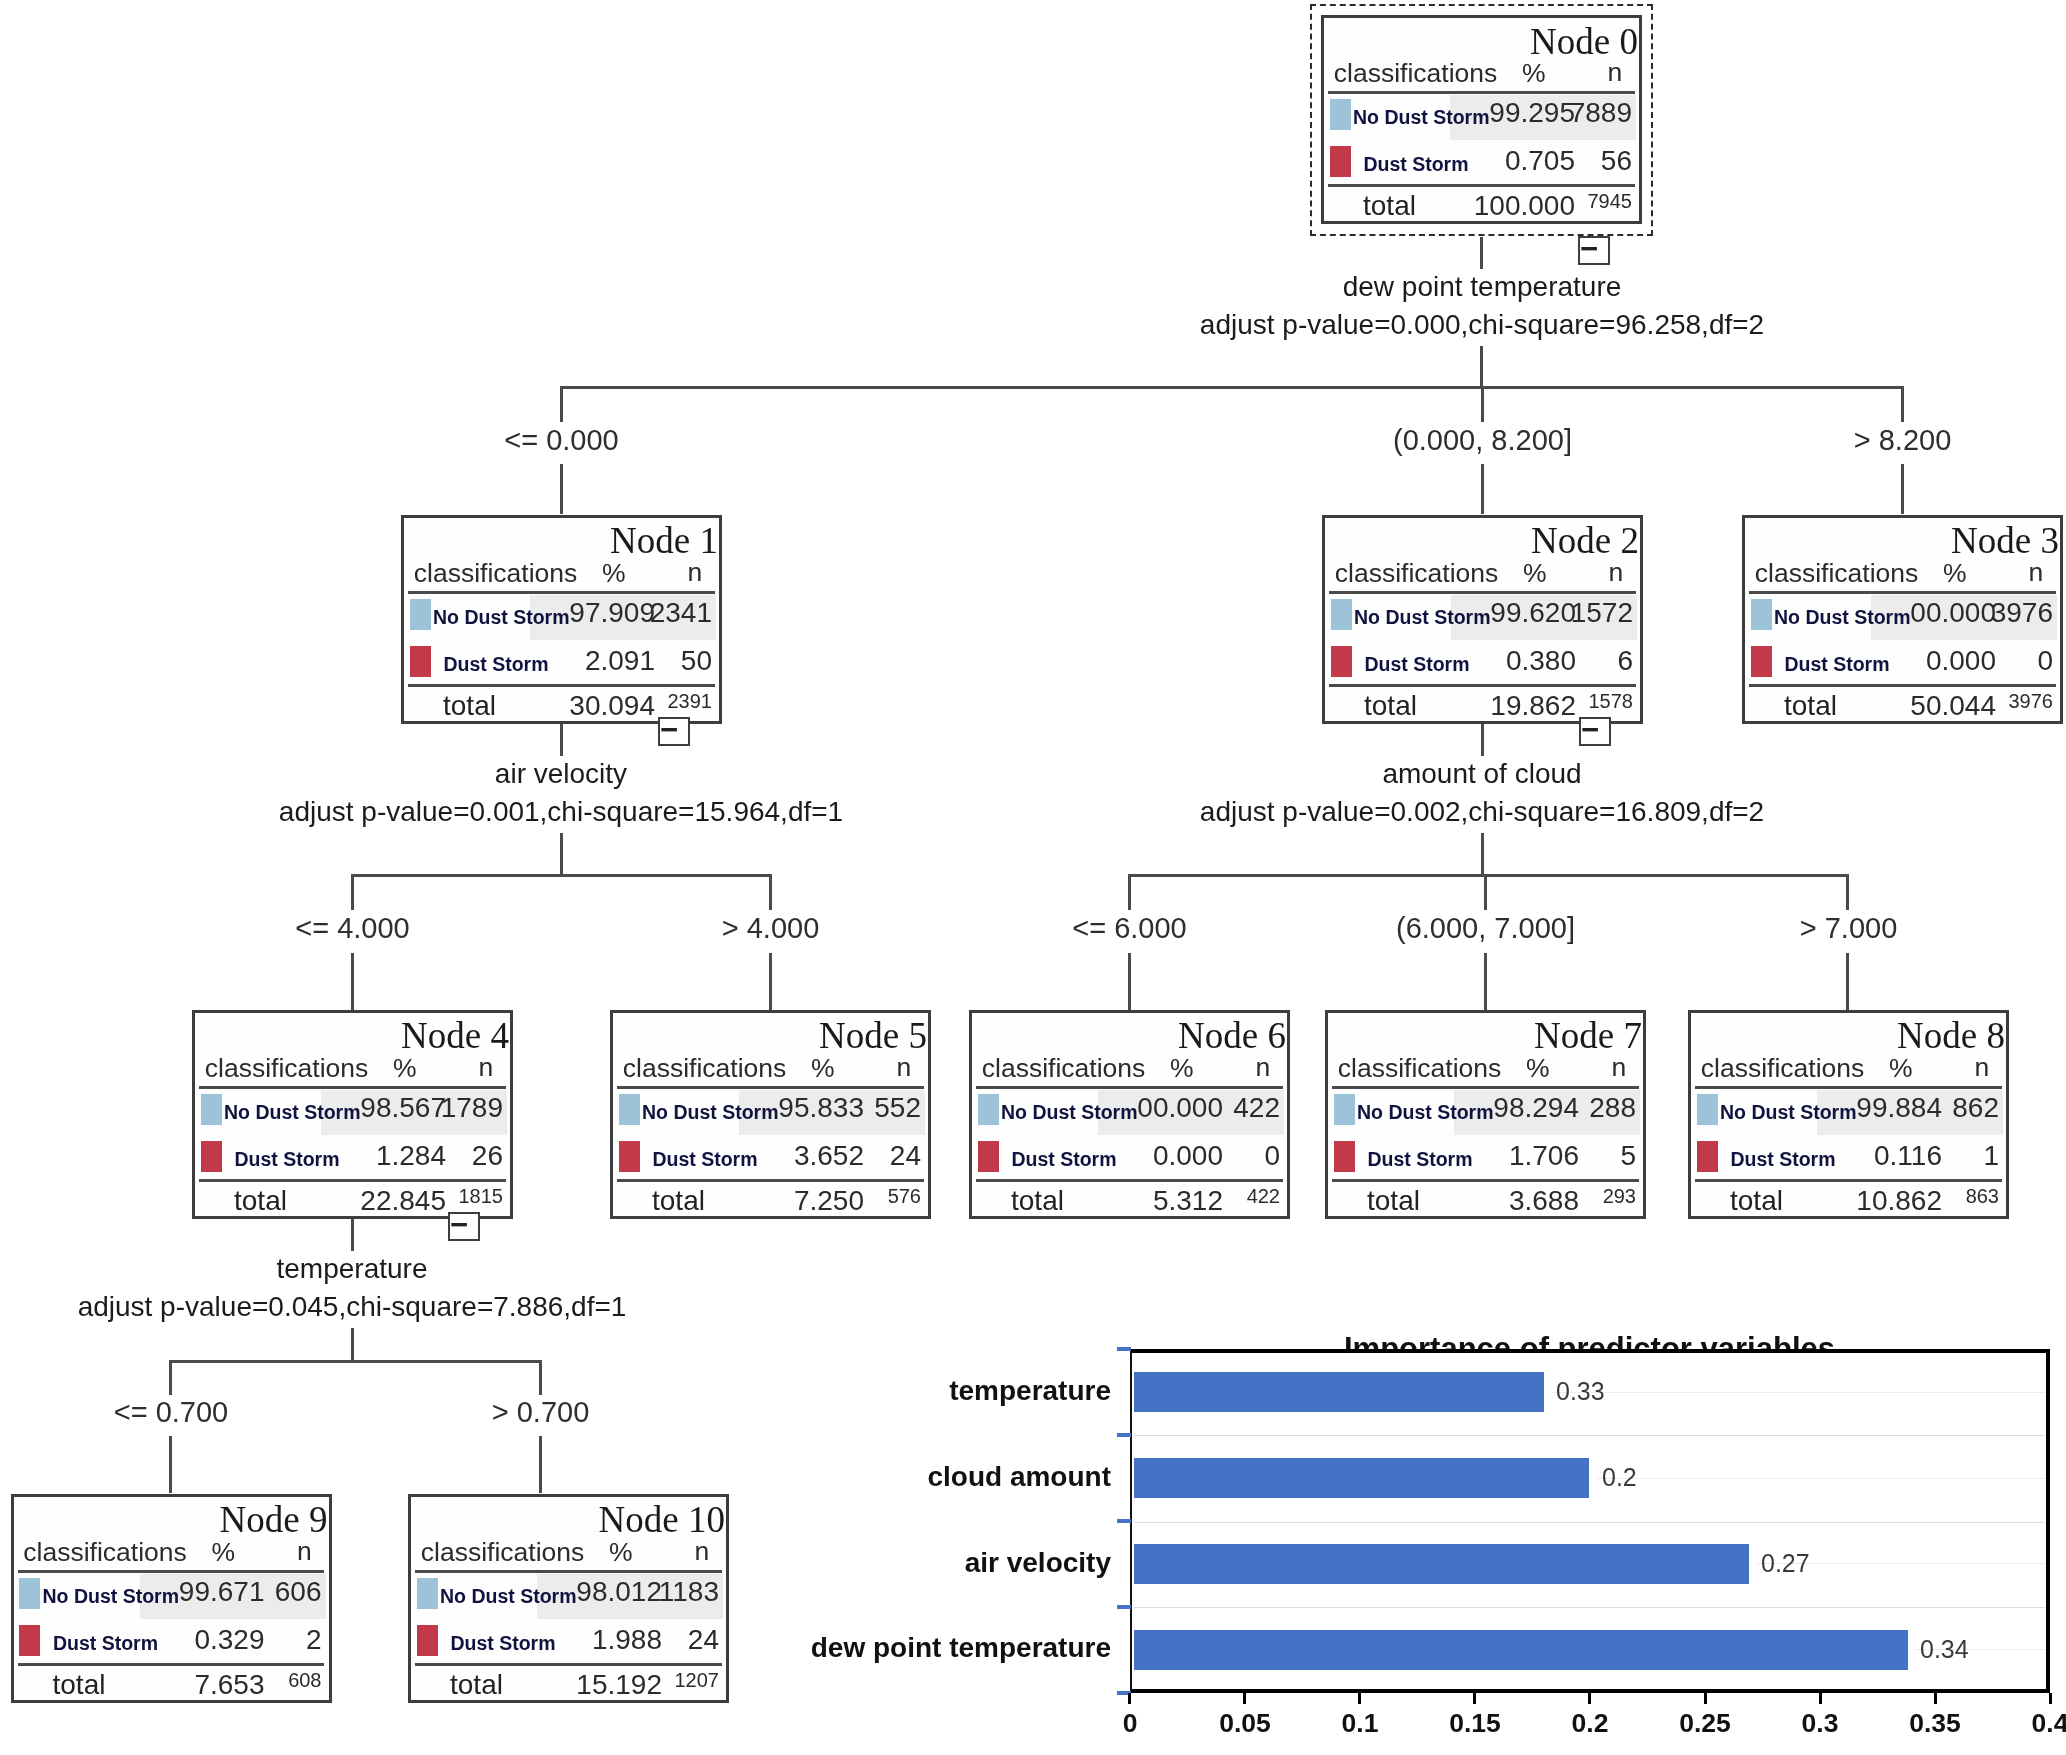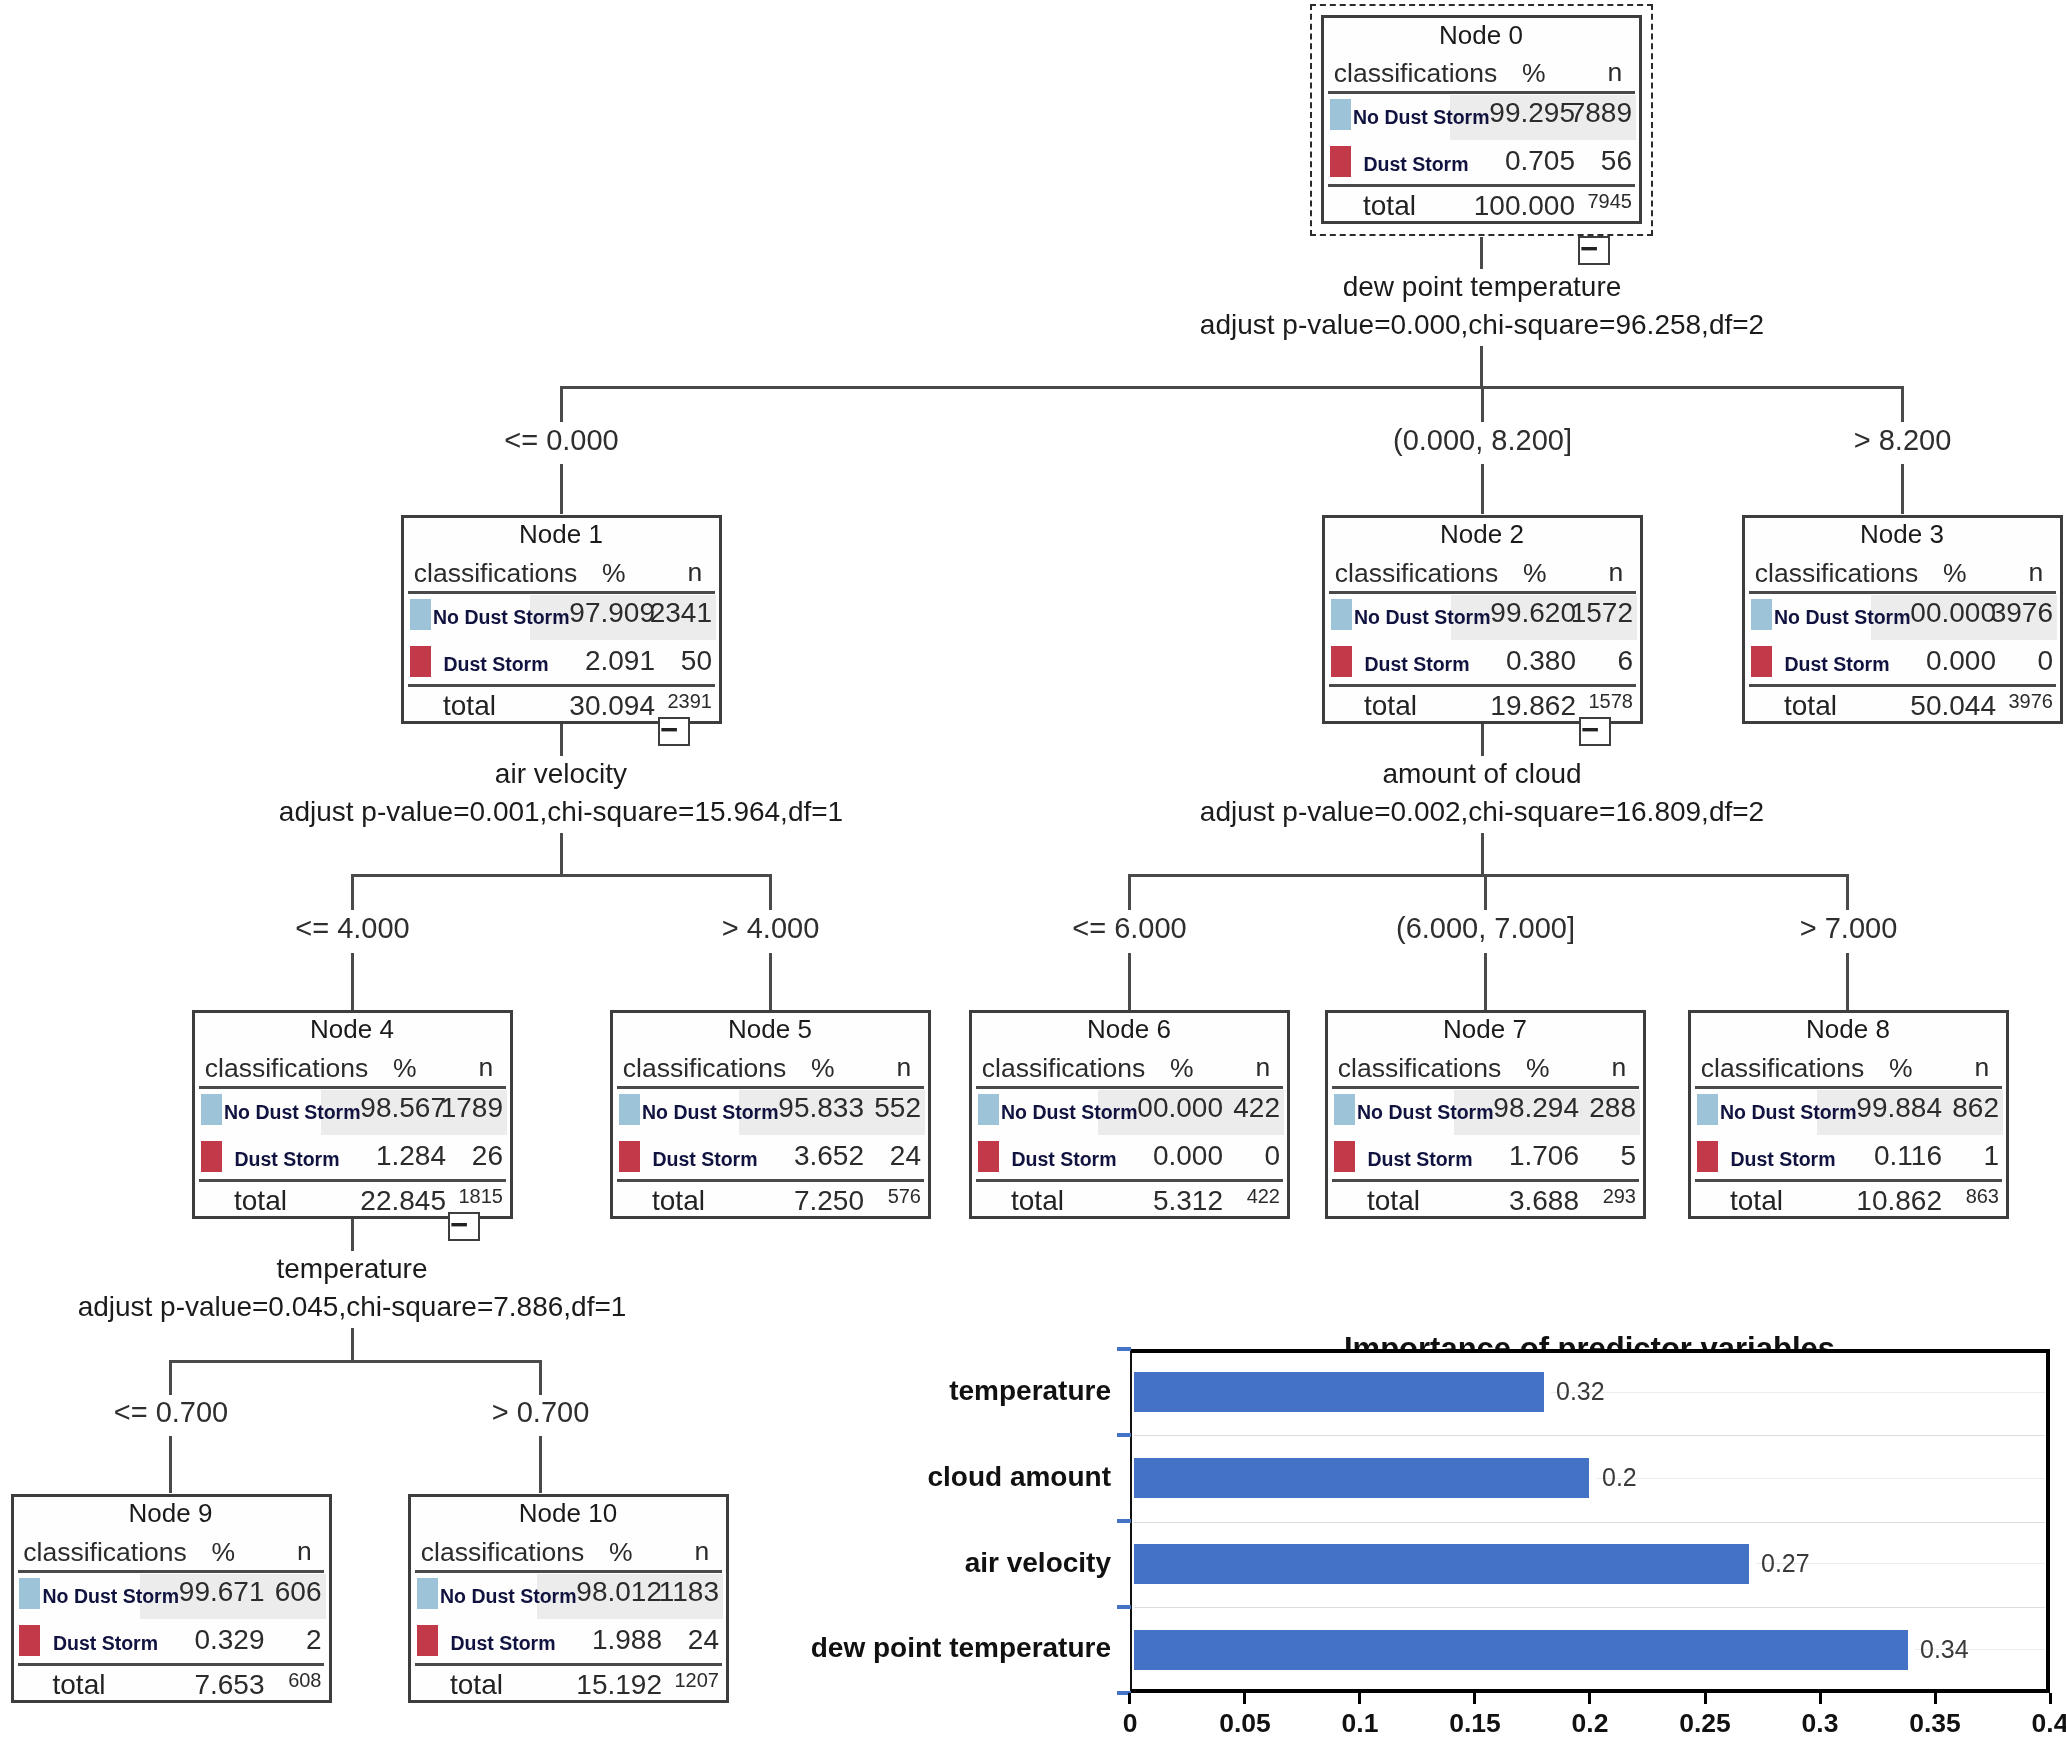--- a/index.html
+++ b/index.html
@@ -2,21 +2,21 @@
 <html style="font-size:11px"><head>
 <meta charset="utf-8">
 <style>
   html,body{margin:0;padding:0;background:#fff;}
   #stage{position:relative;width:2066px;height:1756px;background:#ffffff;
          font-family:"Liberation Sans",sans-serif;overflow:hidden;}
   #stage div{position:absolute;box-sizing:border-box;}
   
   .node{width:321px;height:209px;background:#fefefe;border:3.5px solid #3d3d3d;}
   .dashwrap{border:2.8px dashed #2b2b2b;background:#fff;}
-  .nt{top:1.4px;left:0;width:314px;text-align:center;font-size:26px;color:#1a1a1a;}
+  .nt{top:1.4px;left:0;width:314px;text-align:right;font-size:37px;color:#1a1a1a;font-family:Liberation Serif, serif;}
   .nhc{top:40px;left:9.8px;font-size:26.5px;color:#2b2b2b;}
   .nhp{top:40px;left:198px;font-size:26.5px;color:#2b2b2b;}
   .nhn{top:39px;right:16.7px;font-size:26.5px;color:#2b2b2b;}
   .hr{left:4.2px;right:4.2px;height:2.8px;background:#4a4a4a;}
   .hl{top:77px;left:126px;right:2.8px;height:45px;background:#ececec;}
   .sw{width:21px;height:31px;left:5.6px;}
   .clb{font-size:19.5px;font-weight:bold;color:#10123f;left:29px;width:126px;text-align:center;white-space:nowrap;}
   .pct{width:132px;left:119px;text-align:right;font-size:28px;color:#2b2b2b;white-space:nowrap;}
   .cnt{width:84px;right:7px;text-align:right;font-size:28px;color:#2b2b2b;white-space:nowrap;}
   .tl{top:172px;left:39px;font-size:28px;color:#222;}
@@ -330,21 +330,21 @@
     <div class="line" style="left: 539px; top: 1360px; width: 2.8px; height: 35px; background: rgb(74, 74, 74);"></div>
     <div class="bl" style="left: 373px; top: 1396px; width: 335px;">&gt; 0.700</div>
     <div class="line" style="left: 539px; top: 1436px; width: 2.8px; height: 57px; background: rgb(74, 74, 74);"></div>
     <div class="ct" style="left: 1171px; top: 1291px; width: 837px; margin-top: 40px;">Importance of predictor variables</div>
     <div class="plot" style="left: 1130px; top: 1349px; width: 920px; height: 344px;"></div>
     <div class="gridh" style="left: 1134px; top: 1435px; width: 911px;"></div>
     <div class="gridh" style="left: 1134px; top: 1522px; width: 911px;"></div>
     <div class="gridh" style="left: 1134px; top: 1607px; width: 911px;"></div>
     <div class="leader" style="left: 1551px; top: 1392px; width: 494px;"></div>
     <div class="bar" style="left: 1134px; top: 1372px; width: 410px; background: rgb(68, 114, 196);"></div>
-    <div class="val" style="left: 1556px; top: 1377px; width: 139px;">0.32</div>
+    <div class="val" style="left: 1556px; top: 1377px; width: 139px;">0.33</div>
     <div class="cat" style="left: 721px; top: 1375px; width: 390px;">temperature</div>
     <div class="leader" style="left: 1596px; top: 1478px; width: 449px;"></div>
     <div class="bar" style="left: 1134px; top: 1458px; width: 455px; background: rgb(68, 114, 196);"></div>
     <div class="val" style="left: 1602px; top: 1463px; width: 139px;">0.2</div>
     <div class="cat" style="left: 721px; top: 1461px; width: 390px;">cloud amount</div>
     <div class="leader" style="left: 1756px; top: 1563px; width: 289px;"></div>
     <div class="bar" style="left: 1134px; top: 1544px; width: 615px; background: rgb(68, 114, 196);"></div>
     <div class="val" style="left: 1761px; top: 1549px; width: 139px;">0.27</div>
     <div class="cat" style="left: 721px; top: 1547px; width: 390px;">air velocity</div>
     <div class="leader" style="left: 1915px; top: 1649px; width: 130px;"></div>

